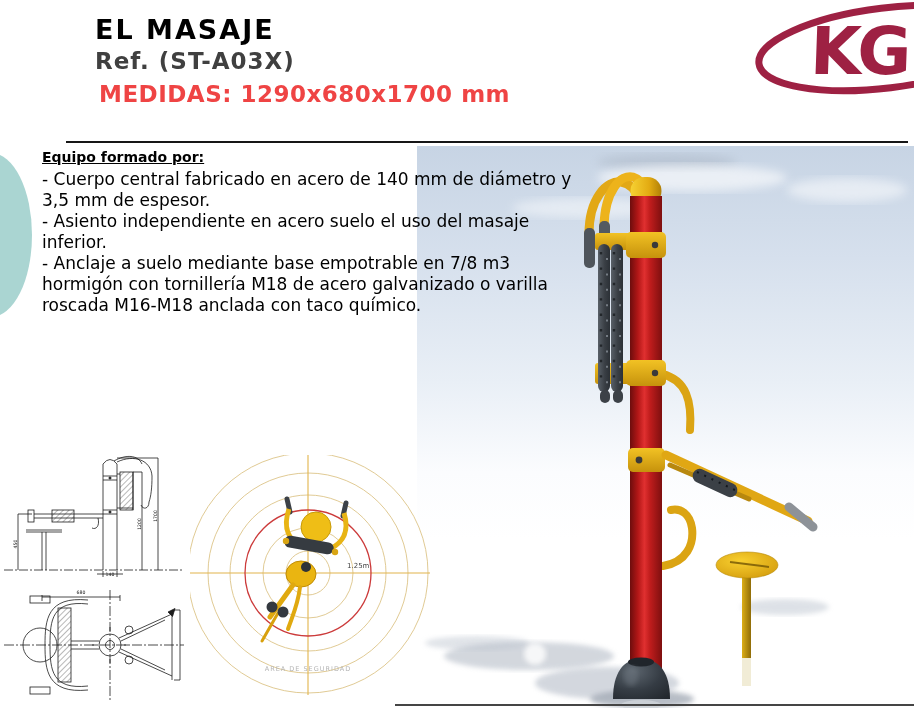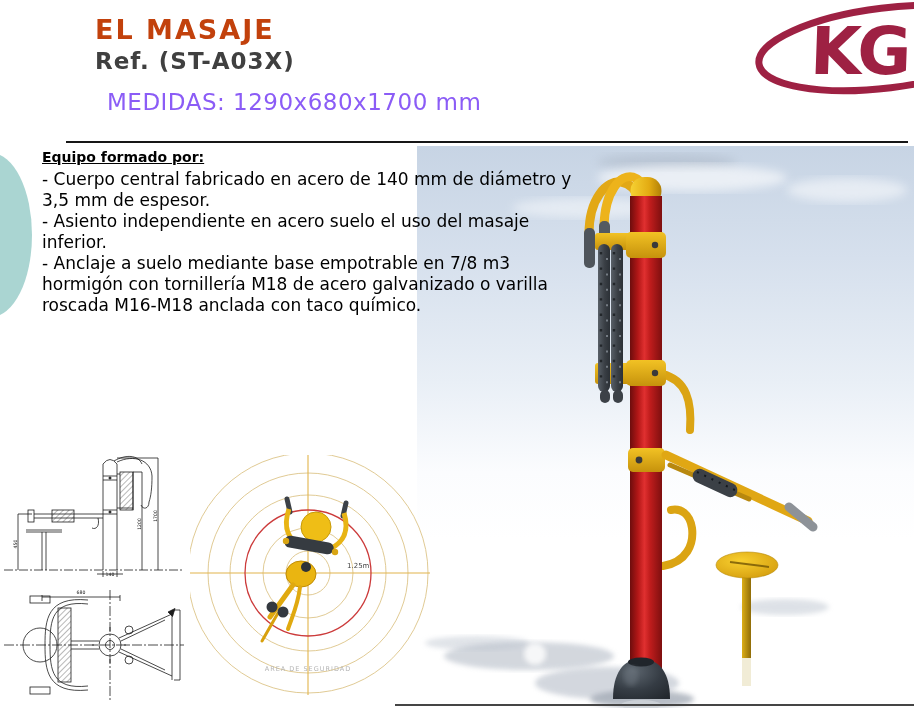--- a/index.html
+++ b/index.html
@@ -9,30 +9,30 @@
     font-family:"DejaVu Sans","Liberation Sans",sans-serif;
   }
   
   .decor-circle{
     position:absolute;left:-50px;top:153px;width:82px;height:164px;
     border-radius:50%;background:#aad5d2;
   }
   
   .header{position:absolute;left:95px;top:14px;z-index:5;}
   .title{
-    color:#c2410c;font-size:27px;font-weight:bold;letter-spacing:2px;
+    color:#000000;font-size:27px;font-weight:bold;letter-spacing:2px;
     line-height:32px;margin:0;
   }
   .ref{
     color:#404040;font-size:23px;font-weight:bold;letter-spacing:1px;
     line-height:30px;margin:0;
   }
   .medidas{
-    color:#8b5cf6;font-size:23px;font-weight:normal;letter-spacing:0.5px;
-    line-height:29px;margin:12px;
+    color:#ef4444;font-size:23px;font-weight:bold;letter-spacing:0.5px;
+    line-height:29px;margin:4px;
   }
   
   .logo{position:absolute;right:0;top:0;width:174px;height:105px;overflow:hidden;z-index:6;}
   
   .divider{position:absolute;left:66px;top:141px;width:842px;height:2px;background:#161616;z-index:4;}
   
   .render-box{
     position:absolute;left:417px;top:146px;width:497px;height:562px;
     background:linear-gradient(180deg,#c7d4e4 0%,#d6e0ed 20%,#e9eff6 42%,#fbfcfe 58%,#ffffff 70%,#ffffff 100%);
     z-index:1;

